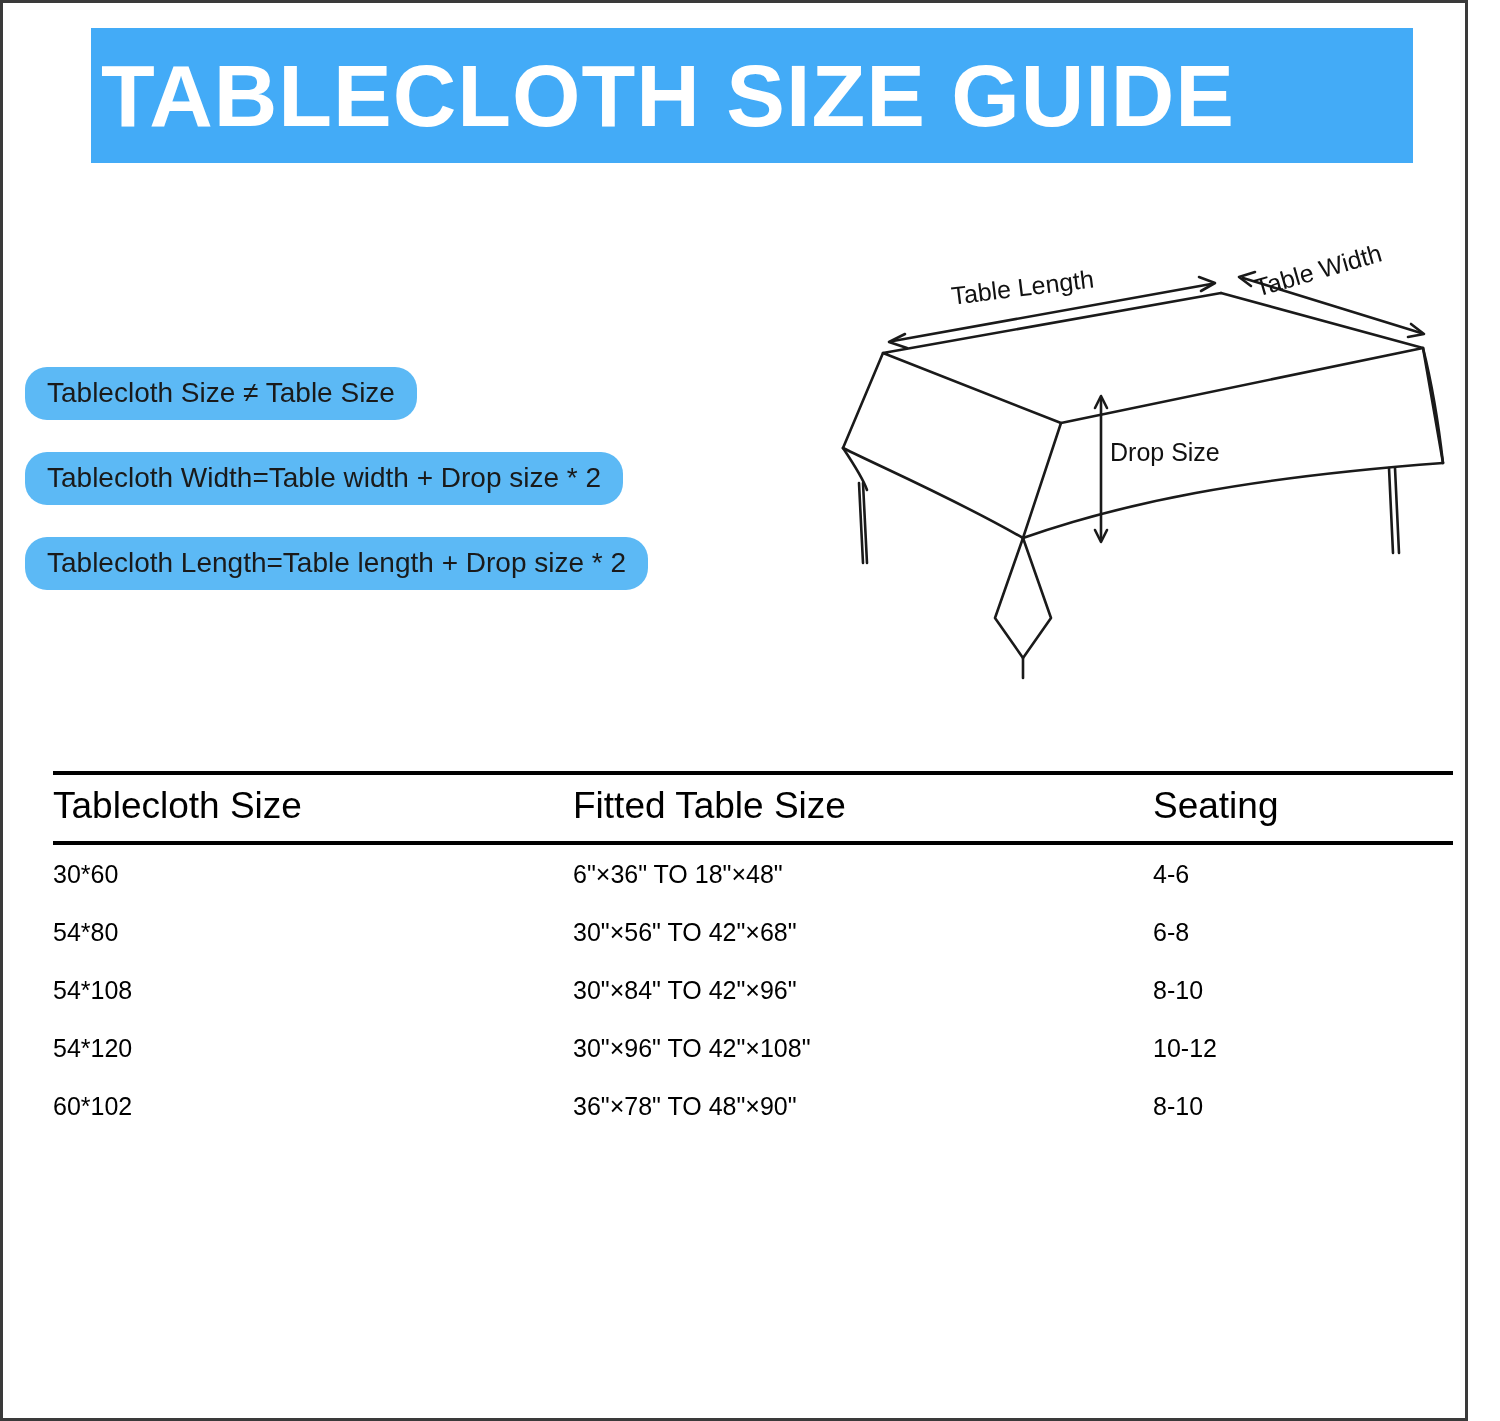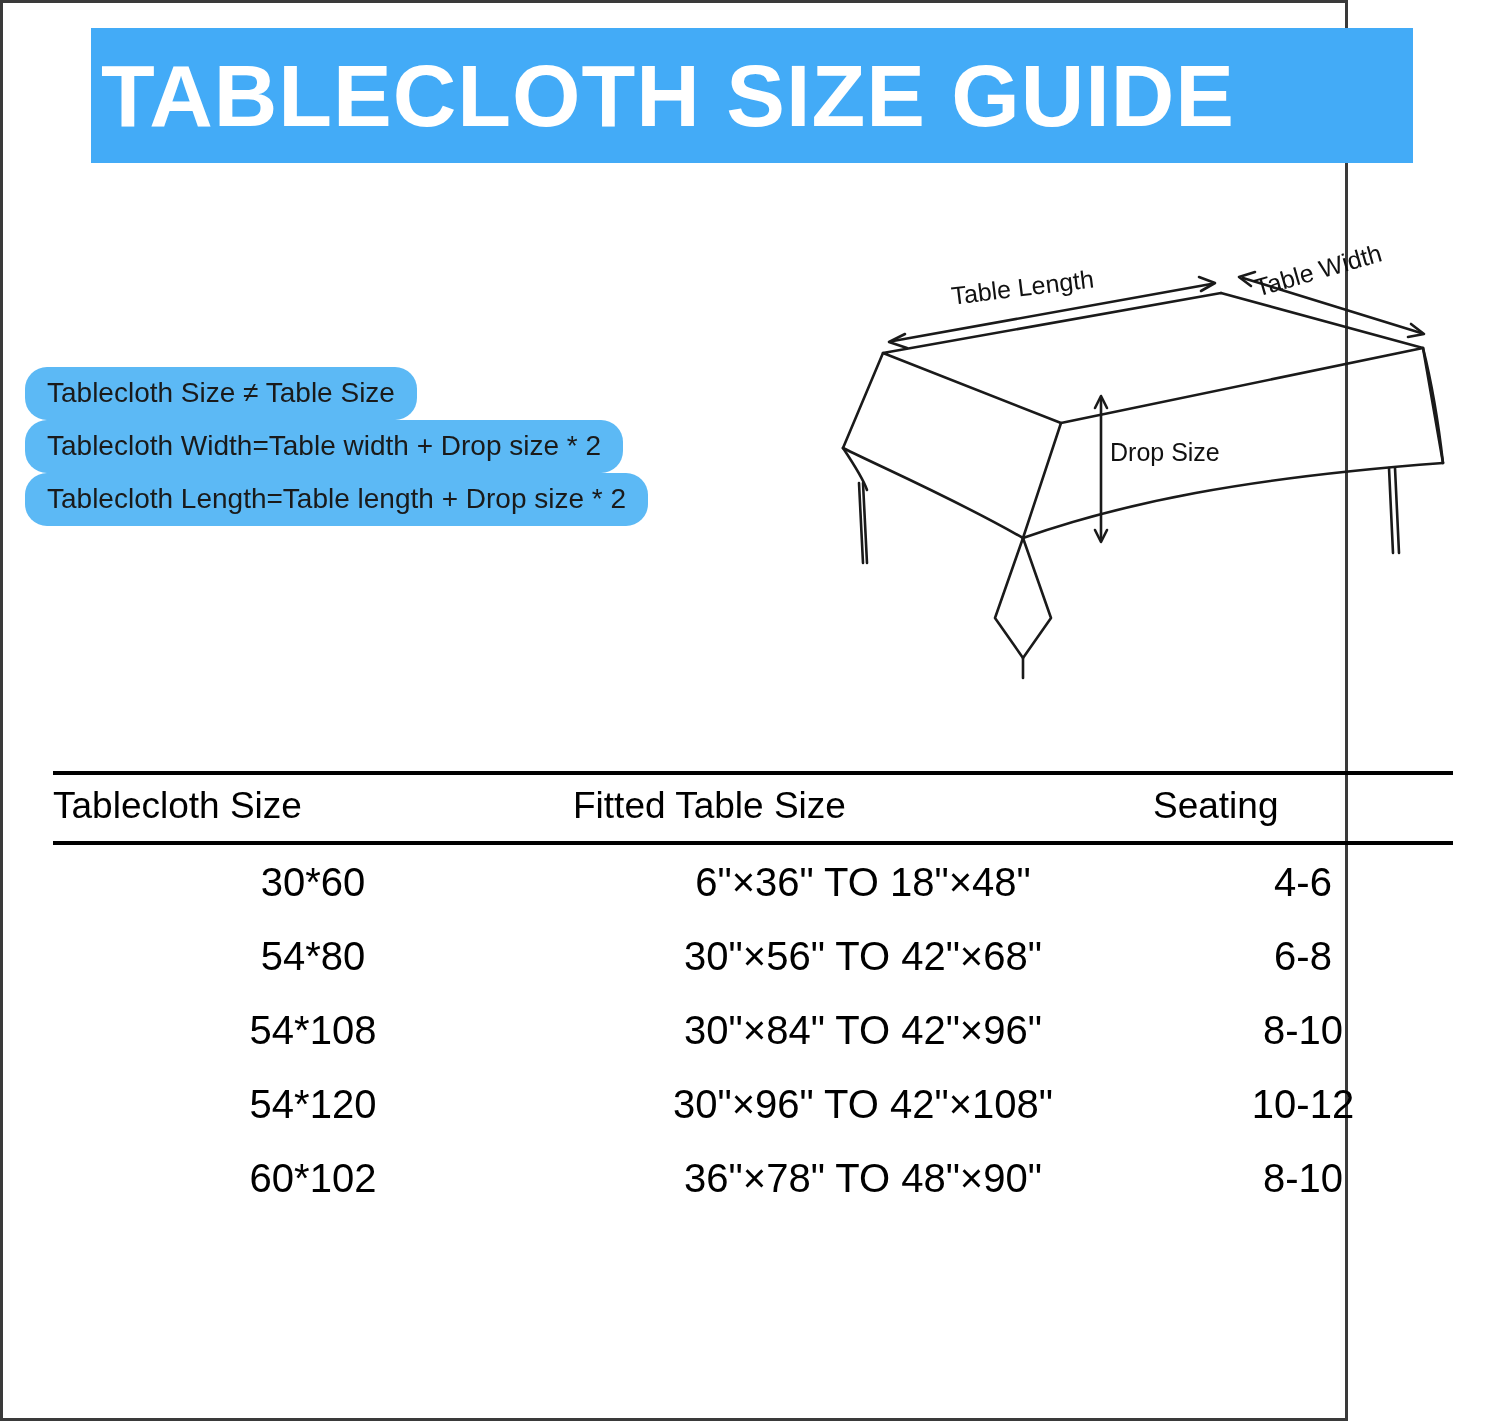--- a/index.html
+++ b/index.html
@@ -11,21 +11,21 @@
     width: 1500px;
     height: 1421px;
     font-family: "Liberation Sans", sans-serif;
     color: #000000;
     position: relative;
     overflow: hidden;
   }
   .page {
     position: absolute;
     left: 0; top: 0;
-    width: 1348px;
+    width: 1468px;
     height: 1421px;
     border: 3px solid #3a3a3a;
     box-sizing: border-box;
     background: #ffffff;
   }
   
   .banner {
     position: absolute;
     left: 88px;
     top: 25px;
@@ -52,20 +52,21 @@
     top: 364px;
     width: 820px;
   }
   .pill {
     background: #5cb9f5;
     border-radius: 22px;
     color: #1a1a1a;
     font-size: 28px;
     padding: 8px 22px 10px 22px;
     display: inline-block;
+    margin-bottom: 32px;
     white-space: nowrap;
     line-height: 1.25;
   }
   
   .diagram {
     position: absolute;
     left: 820px;
     top: 235px;
     width: 640px;
     height: 450px;
@@ -103,23 +104,22 @@
     font-size: 37px;
     font-weight: normal;
     text-align: left;
     padding: 10px 0 14px 0;
   }
   .sizetable thead tr {
     border-top: 4px solid #000;
     border-bottom: 4px solid #000;
   }
   .sizetable td {
-    font-size: 40px;
+    font-size: 25px;
     padding: 15px 0 14px 0;
-    text-align: center;
   }
   .col-a { width: 520px; }
   .col-b { width: 580px; }
   .col-c { width: 300px; }
   .th-a { padding-left: 42px; }
   .th-b { padding-left: 22px; }
   .th-c { padding-left: 30px; margin-left: 13px; }
 </style>
 </head>
 <body>

